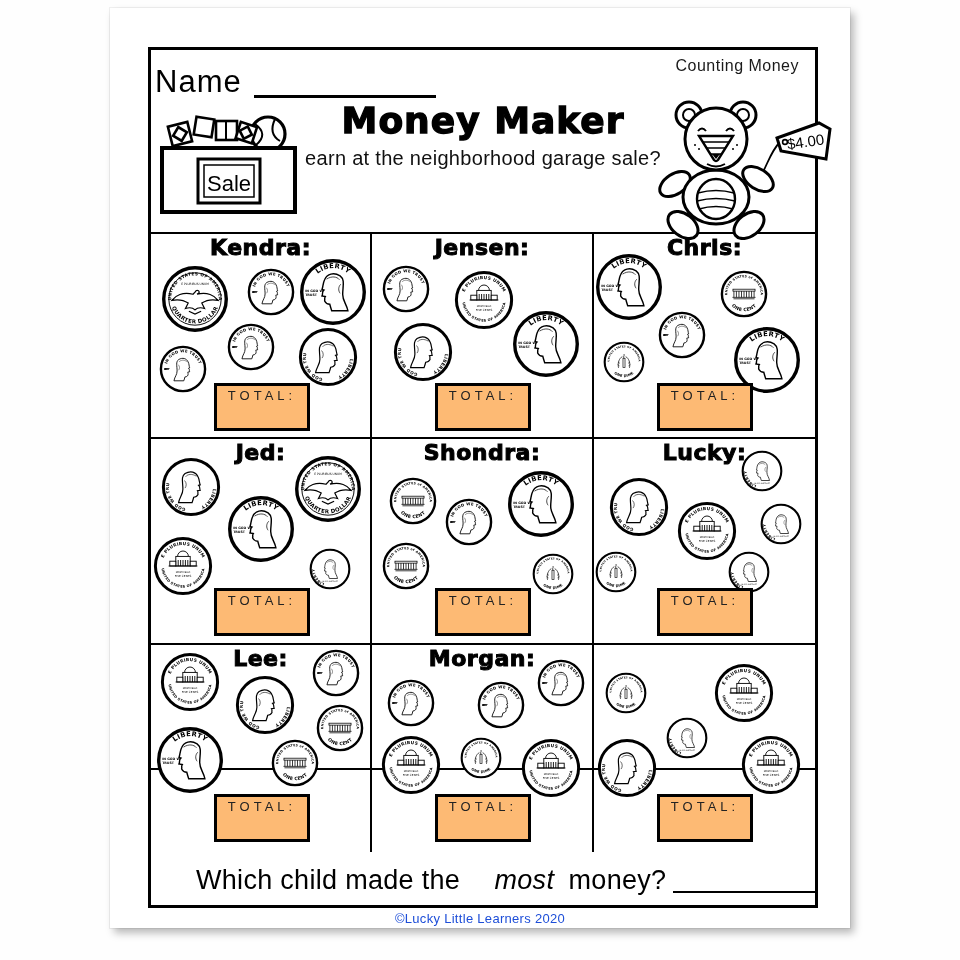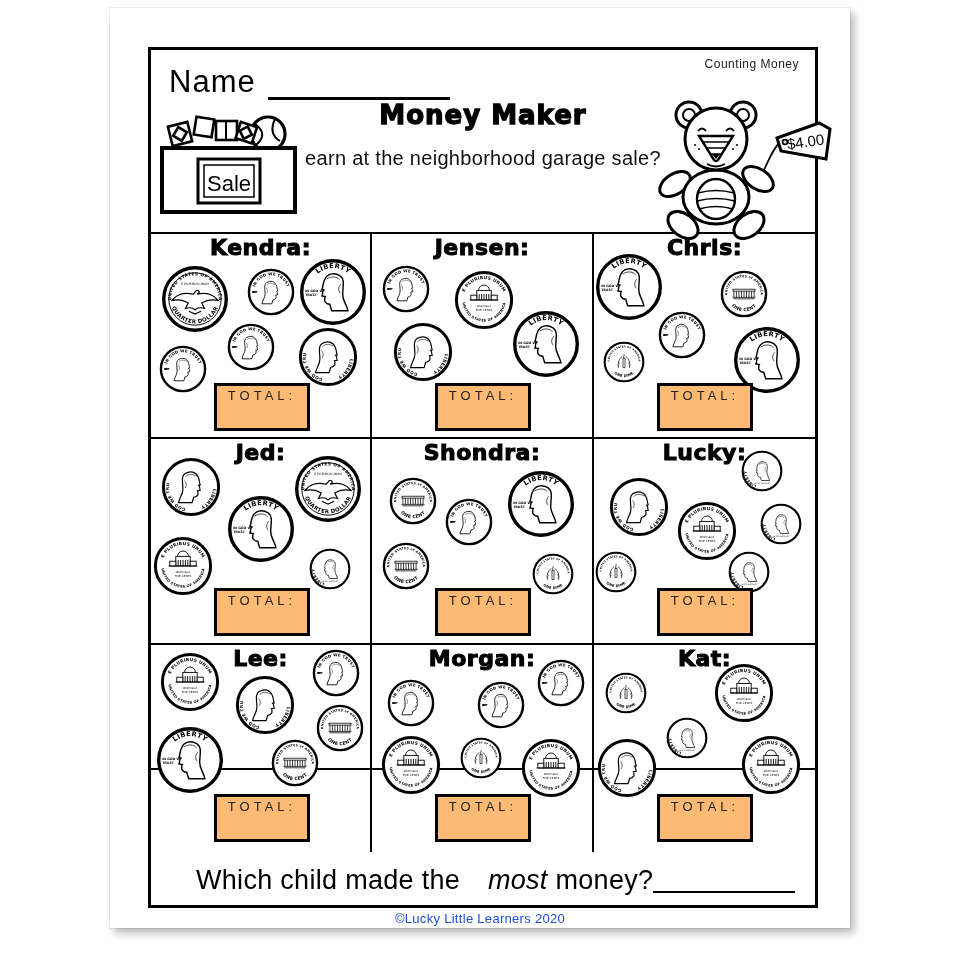--- a/index.html
+++ b/index.html
@@ -2,47 +2,47 @@
 <html><head>
 <meta charset="utf-8">
 <style>
   * { margin:0; padding:0; box-sizing:border-box; }
   html,body { width:960px; height:960px; background:#fdfdfd; font-family:"Liberation Sans",sans-serif; color:#000; }
   .canvas { position:relative; width:960px; height:960px; background:#fefefe; overflow:hidden; }
   .paper { position:absolute; left:110px; top:8px; width:740px; height:920px; background:#fff;
            box-shadow:4px 5px 8px rgba(0,0,0,.28), 0 0 0 1px #f0f0f0; }
   .border-box { position:absolute; left:38px; top:39px; width:670px; height:861px; border:3px solid #000; background:#fff; }
 
-  .corner-label { position:absolute; top:7px; right:16px; font-size:12px; letter-spacing:.5px; color:#1a1a1a; }
-  .name-row { position:absolute; top:14px; left:18px; display:flex; align-items:flex-end; }
+  .corner-label { position:absolute; top:7px; right:16px; font-size:16px; letter-spacing:.5px; color:#1a1a1a; }
+  .name-row { position:absolute; top:14px; left:4px; display:flex; }
   .name-label { font-size:31px; letter-spacing:1px; font-weight:400; }
   .name-line { display:inline-block; width:182px; border-bottom:3.5px solid #000; height:34px; margin-left:12px; }
 
   .title { position:absolute; top:50px; left:0; right:0; text-align:center; font-family:"DejaVu Sans",sans-serif;
-           font-size:26px; font-weight:800; letter-spacing:1px; -webkit-text-stroke:1.3px #000; }
+           font-size:36px; font-weight:800; letter-spacing:1px; -webkit-text-stroke:1.3px #000; }
   .directions { position:absolute; top:97px; left:0; right:0; text-align:center; font-size:20px; line-height:23px; letter-spacing:.3px; color:#111; }
 
   .sale-art { position:absolute; left:5px; top:62px; width:146px; height:106px; }
   .bear-art { position:absolute; left:500px; top:48px; width:188px; height:142px; z-index:5; }
 
   .grid { position:absolute; top:182px; left:0; width:664px; height:538px; display:grid;
           grid-template-columns:221px 222px 221px; grid-template-rows:205px 206px 207px;
           border-top:2.5px solid #000; border-bottom:2.5px solid #000; }
   .cell { position:relative; border-right:2px solid #000; border-bottom:2px solid #000; overflow:hidden; }
   .cell:nth-child(3n) { border-right:none; }
   .cell:nth-child(n+7) { border-bottom:none; }
   .cell-title { position:absolute; top:1px; left:0; right:0; text-align:center; z-index:2;
                 font-family:"DejaVu Sans",sans-serif; font-size:22px; font-weight:800; -webkit-text-stroke:1px #000; letter-spacing:.5px; }
   .coin { position:absolute; z-index:1; }
   .total-box { position:absolute; left:63px; top:149px; width:96px; height:48px; border:3px solid #000;
                background:#fdba74; text-align:center; z-index:3; }
   .total-label { display:inline-block; margin-top:2px; font-size:13px; letter-spacing:4px; color:#222; }
 
   .question-row { position:absolute; top:805px; left:0; width:664px; height:50px; display:flex; align-items:center;
-                  padding-left:45px; font-size:27px; letter-spacing:.3px; white-space:pre; }
+                  padding-left:45px; font-size:27px; letter-spacing:.3px; white-space:pre;justify-content:space-between; }
   .question-row .it { font-style:italic;margin-left:20px; }
   .answer-line { display:inline-block; width:142px; border-bottom:2.5px solid #000; height:26px; }
 
   .footer { position:absolute; top:903px; left:0; right:0; text-align:center; font-size:13px; color:#1d4ed8; letter-spacing:.3px; }
 </style>
 </head>
 <body>
 
 <div class="canvas">
   <div class="paper">
@@ -935,21 +935,20 @@
                   <line x1="8" y1="-4" x2="8" y2="6"></line>
                   <line x1="-24" y1="6" x2="24" y2="6"></line>
                 </g>
               </g>
               <text y="12" text-anchor="middle" font-size="3.8" font-family="DejaVu Sans, sans-serif" fill="#000">MONTICELLO</text>
               <text y="19" text-anchor="middle" font-size="4.8" font-family="DejaVu Sans, sans-serif" fill="#000">FIVE CENTS</text>
             </svg>
             <div class="total-box"><span class="total-label">TOTAL:</span></div>
           </div>
           <div class="cell">
-            <div class="cell-title">Kat:</div>
             <svg class="coin" style="left:11px;top:27px;width:42px;height:42px" viewBox="-50 -50 100 100">
               <defs>
                 <path id="tc43" d="M -35,0 A 35,35 0 0,1 35,0"></path>
                 <path id="bc43" d="M -36,0 A 36,36 0 0,0 36,0"></path>
                 <path id="lc43" d="M -7,36 A 36.5,36.5 0 0,1 -36,-7"></path>
                 <path id="rc43" d="M 36,-7 A 36.5,36.5 0 0,1 7,36"></path>
               </defs>
               <circle r="46" fill="#fff" stroke="#000" stroke-width="5"></circle>
               <text font-size="6" font-family="DejaVu Sans, sans-serif" font-weight="bold" letter-spacing="0.5" fill="#000"><textPath href="#tc43" startOffset="50%" text-anchor="middle">UNITED STATES OF AMERICA</textPath></text>
               <text font-size="8.5" font-family="DejaVu Sans, sans-serif" font-weight="bold" letter-spacing="0.5" fill="#000"><textPath href="#bc43" startOffset="50%" text-anchor="middle">ONE DIME</textPath></text>

